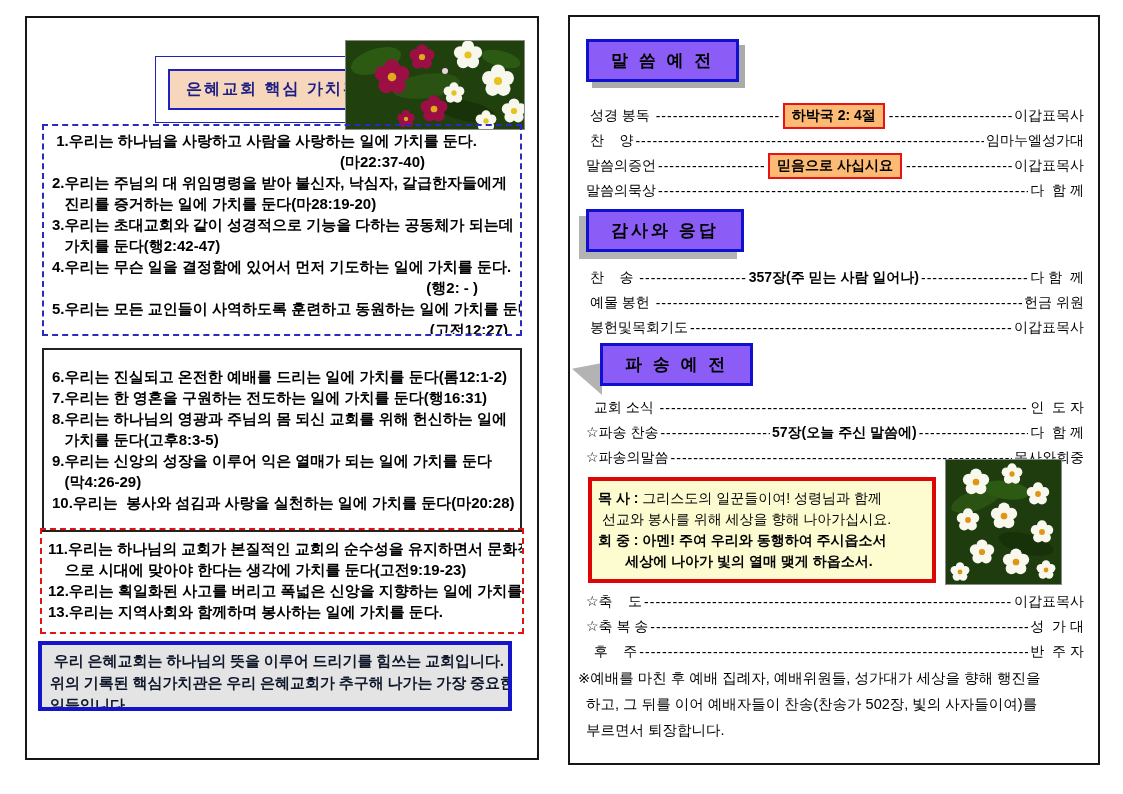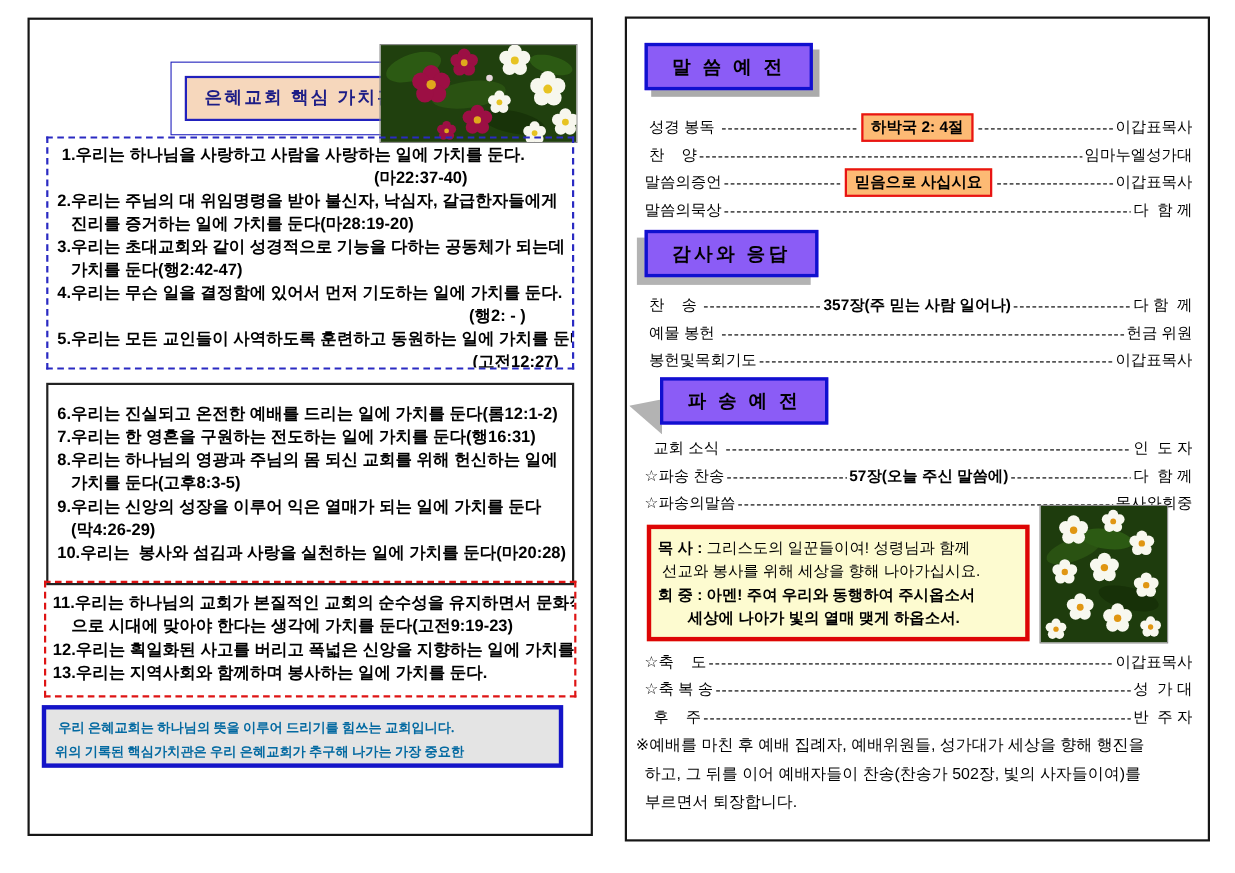--- a/index.html
+++ b/index.html
@@ -17,24 +17,24 @@
   #photo1{left:318px;top:22px;width:178px;height:88px;}
   #photo2{left:375px;top:442px;width:115px;height:124px;}
   .vbox{position:absolute;box-sizing:border-box;font-size:15px;font-weight:bold;line-height:21px;overflow:hidden;}
   #vbox1{left:15px;top:106px;width:480px;height:212px;border:2px dashed #2a2ac2;padding:4px 0 0 8px;}
   #vbox2{left:15px;top:330px;width:480px;height:184px;border:2px solid #222;padding:16px 0 0 8px;}
   #vbox3{left:13px;top:510px;width:484px;height:106px;border:2px dashed #de1414;padding:8px 0 0 6px;}
   .line{white-space:pre;}
   .r1{text-align:right;padding-right:95px;}
   .r2{text-align:right;padding-right:42px;}
   .r3{text-align:right;padding-right:12px;}
-  #summary-box{position:absolute;left:11px;top:623px;width:474px;height:57px;box-sizing:border-box;
+  #summary-box{position:absolute;left:11px;top:623px;width:474px;height:70px;box-sizing:border-box;
                border:4px solid #1414c8;background:#e4e4e4;padding:5px 8px;
                font-family:"Liberation Serif","DejaVu Serif",serif;font-weight:bold;
-               font-size:12px;line-height:22px;color:#0369a1;overflow:hidden;}
+               font-size:15px;line-height:22px;color:#0f172a;overflow:hidden;}
 
   
   .hdr{position:absolute;background:#8b5cf6;border:3px solid #1010cf;padding:7px 22px;
        font-size:17px;font-weight:bold;letter-spacing:3px;white-space:pre;}
   #hdr1{left:16px;top:22px;box-shadow:6px 6px 0 #ababab;}
   #hdr2{left:16px;top:192px;box-shadow:-7px 7px 0 #b3b3b3;}
   #hdr3{left:30px;top:326px;}
   .flag-shadow{position:absolute;left:2px;top:346px;width:30px;height:32px;background:#b3b3b3;
                clip-path:polygon(0 18%,100% 0,100% 100%);}
   .rows{position:absolute;left:16px;width:498px;font-size:14px;}

